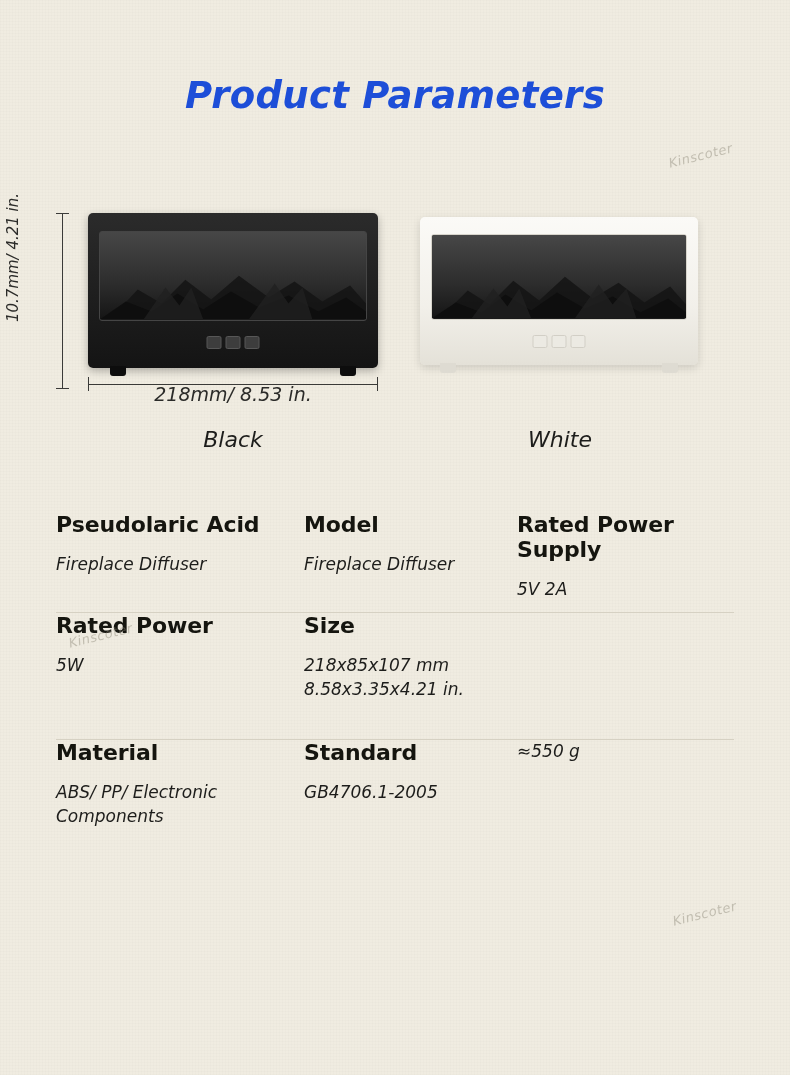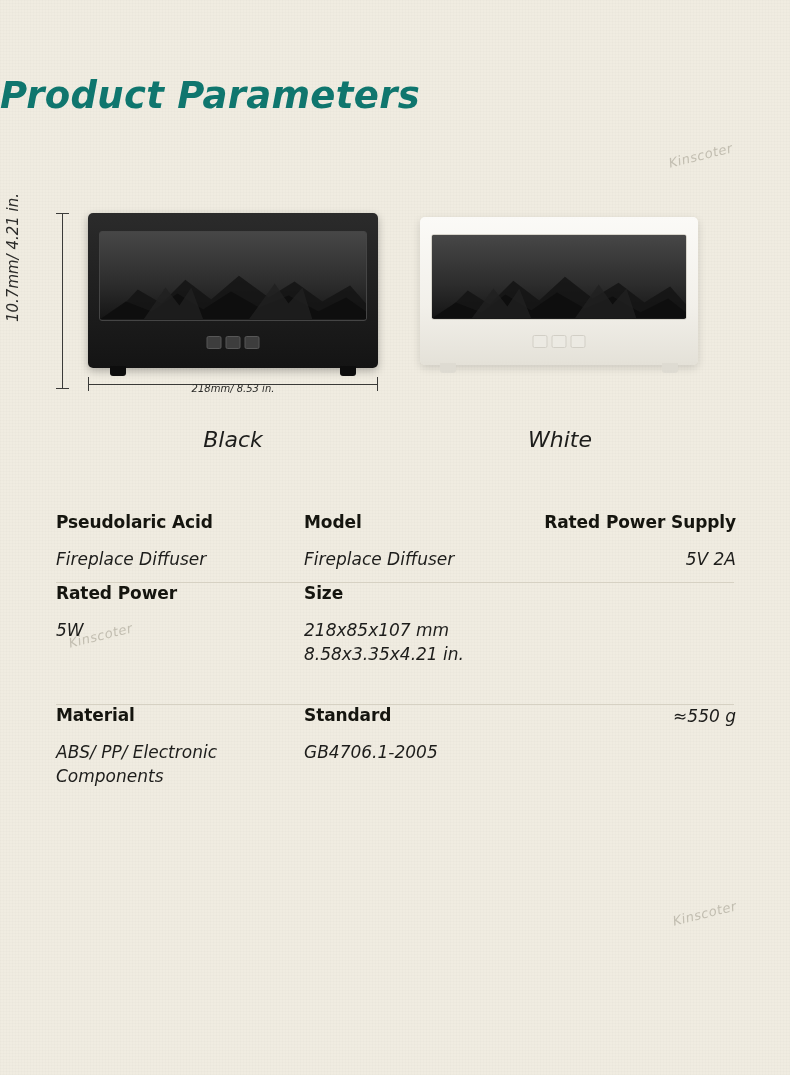--- a/index.html
+++ b/index.html
@@ -21,25 +21,25 @@
     background-image:
       repeating-linear-gradient(0deg, rgba(0,0,0,0.012) 0px, rgba(0,0,0,0.012) 1px, rgba(255,255,255,0) 1px, rgba(255,255,255,0) 3px),
       repeating-linear-gradient(90deg, rgba(0,0,0,0.012) 0px, rgba(0,0,0,0.012) 1px, rgba(255,255,255,0) 1px, rgba(255,255,255,0) 3px);
     pointer-events: none;
   }
   .page-title {
     position: absolute;
     top: 74px;
     left: 0;
     width: 790px;
-    text-align: left;
+    text-align: center;
     font-style: italic;
     font-weight: bold;
     font-size: 37px;
-    color: #0f766e;
+    color: #1d4ed8;
     letter-spacing: 0.3px;
   }
 
   
   .products {
     position: absolute;
     top: 205px;
     left: 0;
     width: 790px;
     height: 270px;
@@ -106,21 +106,21 @@
     background: #3a3a38;
   }
   .dim-horz .cap-l { left: 0; }
   .dim-horz .cap-r { left: 289px; }
   .dim-horz-label {
     position: absolute;
     left: 88px;
     top: 178px;
     width: 290px;
     text-align: center;
-    font-size: 10px;
+    font-size: 19px;
     font-style: italic;
     color: #2b2b29;
   }
 
   
   .device {
     position: absolute;
     border-radius: 4px;
   }
   .device .body {
@@ -212,23 +212,23 @@
   }
   .spec-sep {
     height: 1px;
     background: #d6d1c3;
     width: 678px;
     margin: 0;
   }
   .spec-cell { }
   .spec-cell.c1 { width: 248px; }
   .spec-cell.c2 { width: 213px; }
-  .spec-cell.c3 { width: 219px; text-align: right; }
+  .spec-cell.c3 { width: 219px; }
   .spec-key {
-    font-size: 17px;
+    font-size: 22px;
     font-weight: bold;
     color: #15150f;
     margin-bottom: 16px;
     letter-spacing: -0.1px;
   }
   .spec-val {
     font-size: 17px;
     font-style: italic;
     color: #1d1d1b;
     line-height: 1.4;

